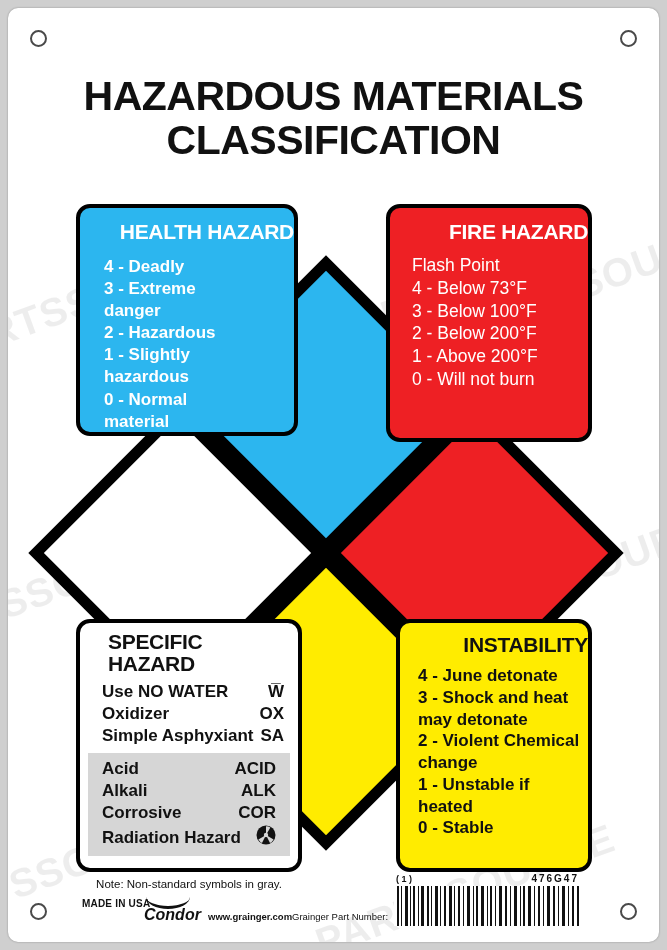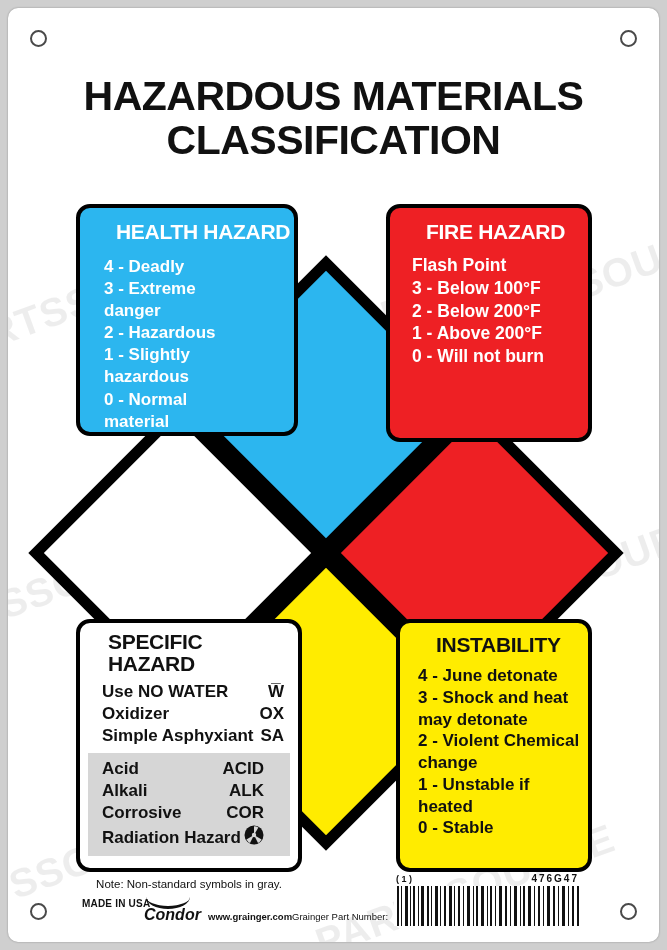--- a/index.html
+++ b/index.html
@@ -39,55 +39,55 @@
     text-align:center;line-height:1.08;
     font-size:41px;font-weight:bold;letter-spacing:-0.5px;color:#111;
   }
   .title .l2{display:block;}
 
   
   .diamonds{position:absolute;left:0;top:0;width:651px;height:934px;}
 
   
   .box{position:absolute;box-sizing:border-box;border:4px solid #000;}
-  .box .hd{font-weight:bold;text-align:left;padding-left:36px;}
+  .box .hd{font-weight:bold;text-align:right;}
   .box ul{list-style:none;margin:0;padding:0;}
   .box li{white-space:pre-line;}
 
   #health{
     left:68px;top:196px;width:222px;height:232px;
     background:#2cb6ef;border-radius:14px;color:#fff;
   }
   #health .hd{font-size:21px;padding-top:12px;letter-spacing:-0.3px;}
   #health ul{margin-top:12px;padding-left:24px;font-size:17px;line-height:1.30;font-weight:bold;}
 
   #fire{
     left:378px;top:196px;width:206px;height:238px;
     background:#ee2024;border-radius:14px;color:#fff;
   }
   #fire .hd{font-size:21px;padding-top:12px;letter-spacing:-0.3px;}
-  #fire ul{margin-top:10px;padding-left:22px;font-size:17.5px;line-height:1.30;font-weight:bold;}
+  #fire ul{margin-top:10px;padding-left:22px;font-size:17.5px;line-height:1.30;font-weight:normal;}
 
   #instab{
     left:388px;top:611px;width:196px;height:253px;
     background:#ffec00;border-radius:14px;color:#111;
   }
   #instab .hd{font-size:21px;padding-top:10px;letter-spacing:-0.3px;}
   #instab ul{margin-top:8px;padding-left:18px;font-size:17px;line-height:1.28;font-weight:bold;}
 
   #specific{
     left:68px;top:611px;width:226px;height:253px;
     background:#ffffff;border-radius:14px;color:#111;
   }
   #specific .hd{font-size:21px;text-align:left;padding:8px 0 0 28px;line-height:1.05;letter-spacing:-0.3px;}
   .srow{display:flex;justify-content:space-between;align-items:center;
         font-size:17px;font-weight:bold;padding:1px 14px 1px 22px;}
   .srow .code{font-weight:bold;}
   .graybox{background:#d6d6d6;margin:6px 8px 0 8px;padding:5px 0 5px 0;}
-  .graybox .srow{padding-left:14px;padding-right:26px;}
+  .graybox .srow{padding-left:14px;padding-right:14px;}
   .note{font-size:11.5px;text-align:center;margin-top:22px;color:#111;}
 
   
   .footer{position:absolute;left:0;right:0;bottom:14px;height:56px;}
   .madein{position:absolute;left:74px;bottom:19px;font-size:10px;font-weight:bold;color:#111;letter-spacing:.2px;}
   .brand{position:absolute;left:136px;bottom:4px;font-size:16px;font-weight:bold;font-style:italic;color:#111;}
   .brand .swoosh{position:absolute;left:2px;top:-9px;width:44px;height:9px;
                  border-bottom:3px solid #111;border-radius:0 0 50% 50%/0 0 100% 100%;}
   .gurl{position:absolute;left:200px;bottom:6px;font-size:9.5px;font-weight:bold;color:#111;}
   .partno{position:absolute;left:284px;bottom:6px;font-size:9.5px;color:#111;}
@@ -141,20 +141,21 @@
       hazardous</li>
       <li>0 - Normal
       material</li>
     </ul>
   </div>
 
   <div class="box" id="fire">
     <div class="hd">FIRE HAZARD</div>
     <ul>
       <li>Flash Point</li>
+      <li>4 - Below 73°F</li>
       <li>3 - Below 100°F</li>
       <li>2 - Below 200°F</li>
       <li>1 - Above 200°F</li>
       <li>0 - Will not burn</li>
     </ul>
   </div>
 
   <div class="box" id="specific">
     <div class="hd">
       <span>SPECIFIC</span><br>

